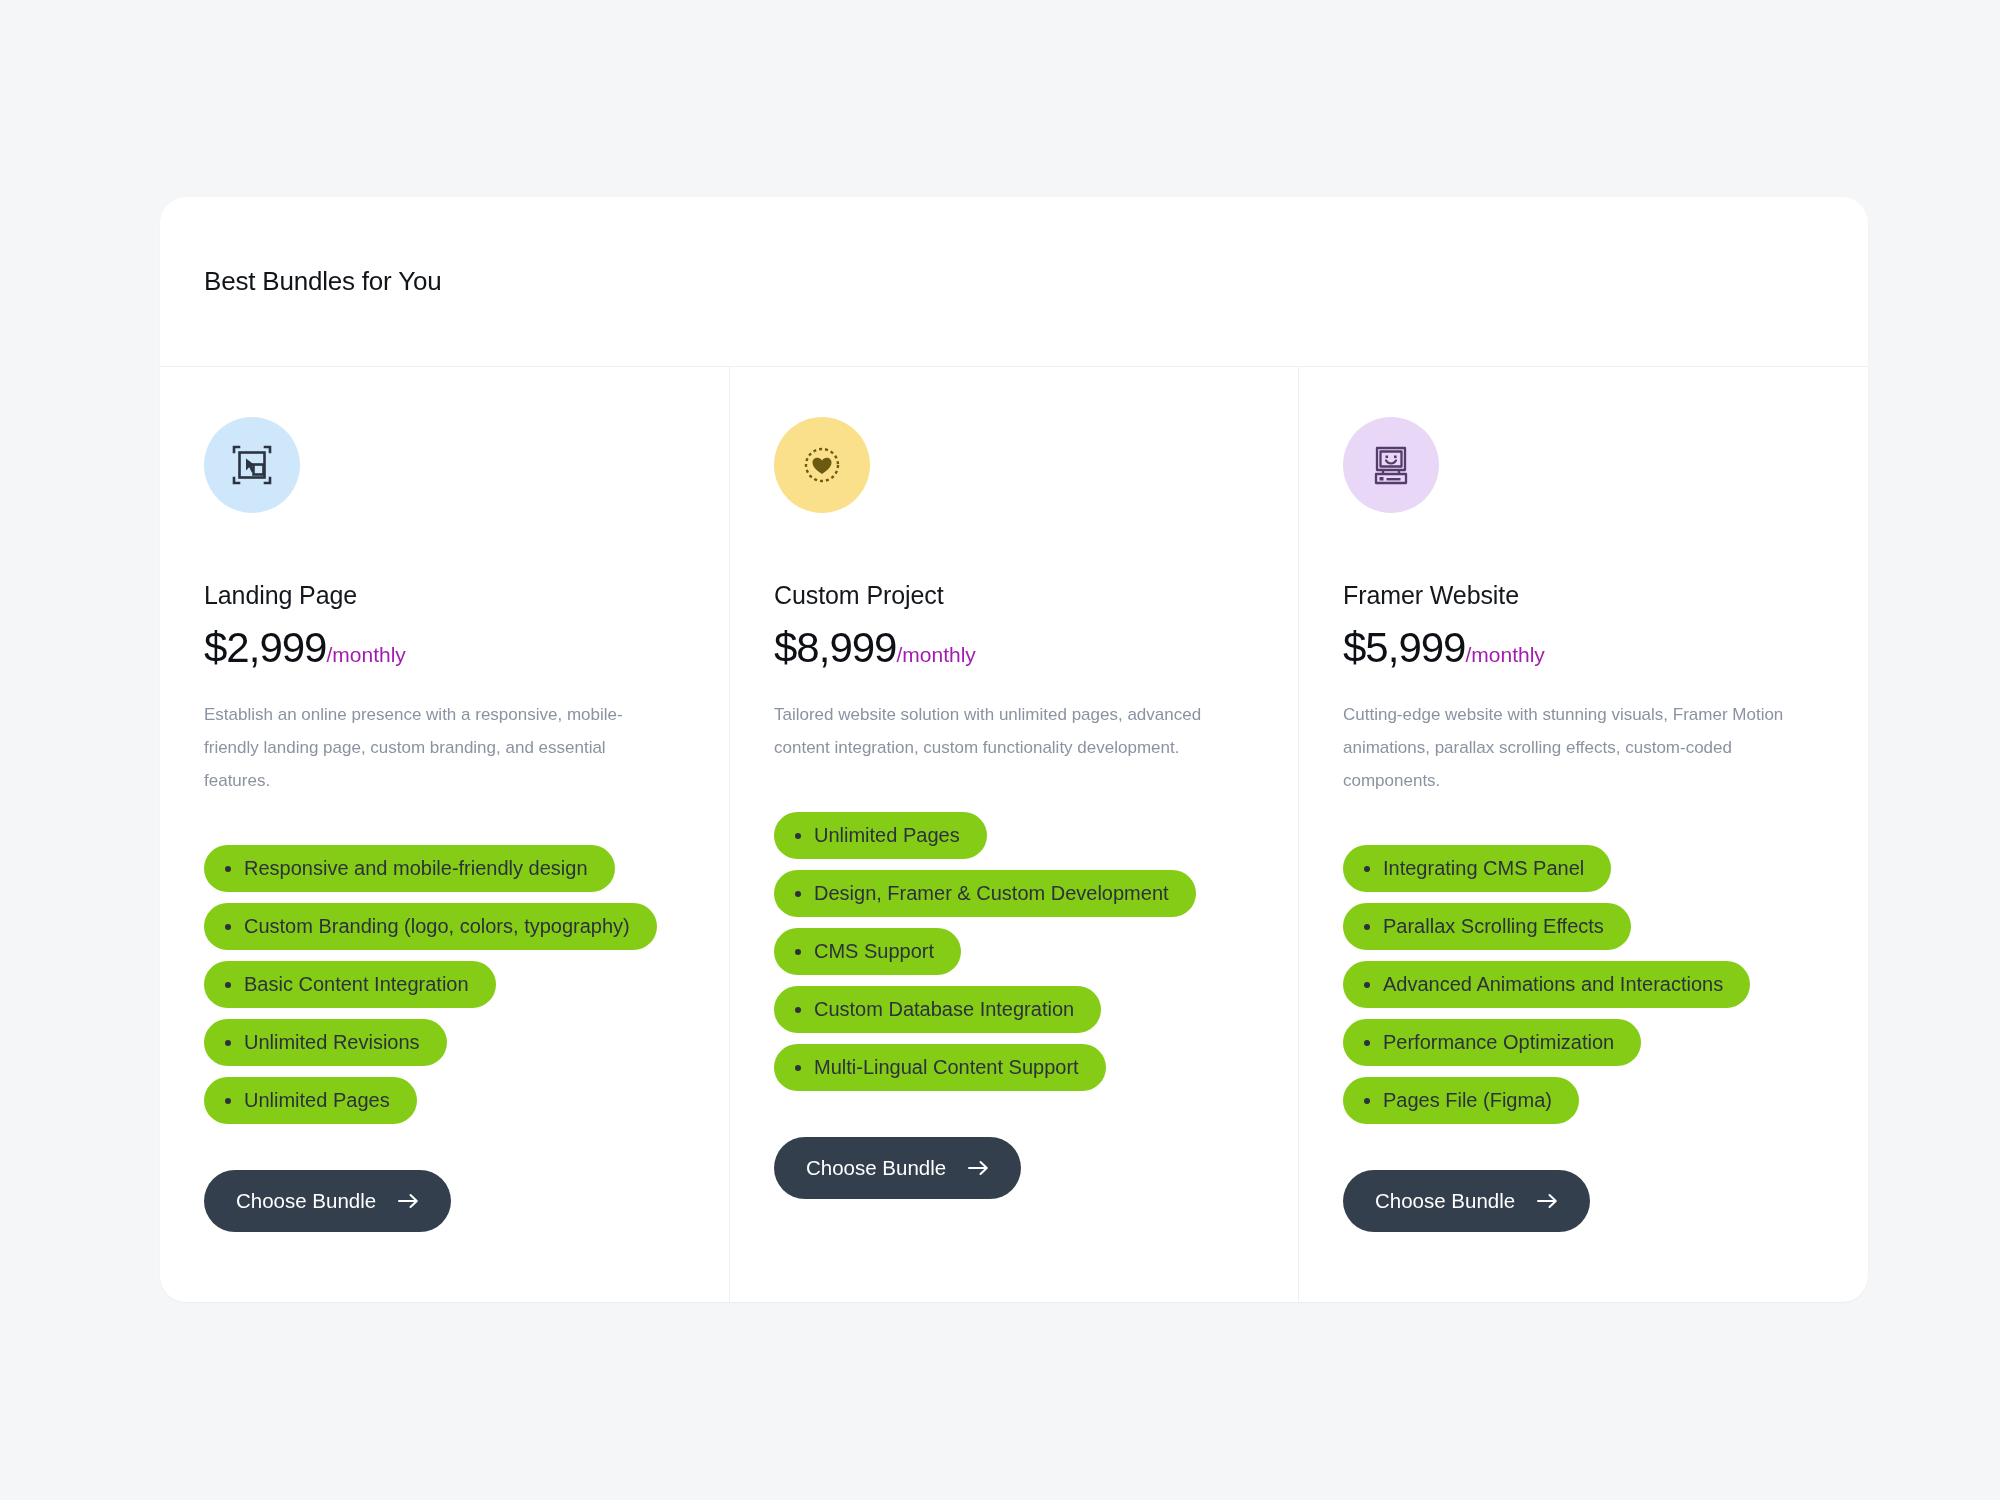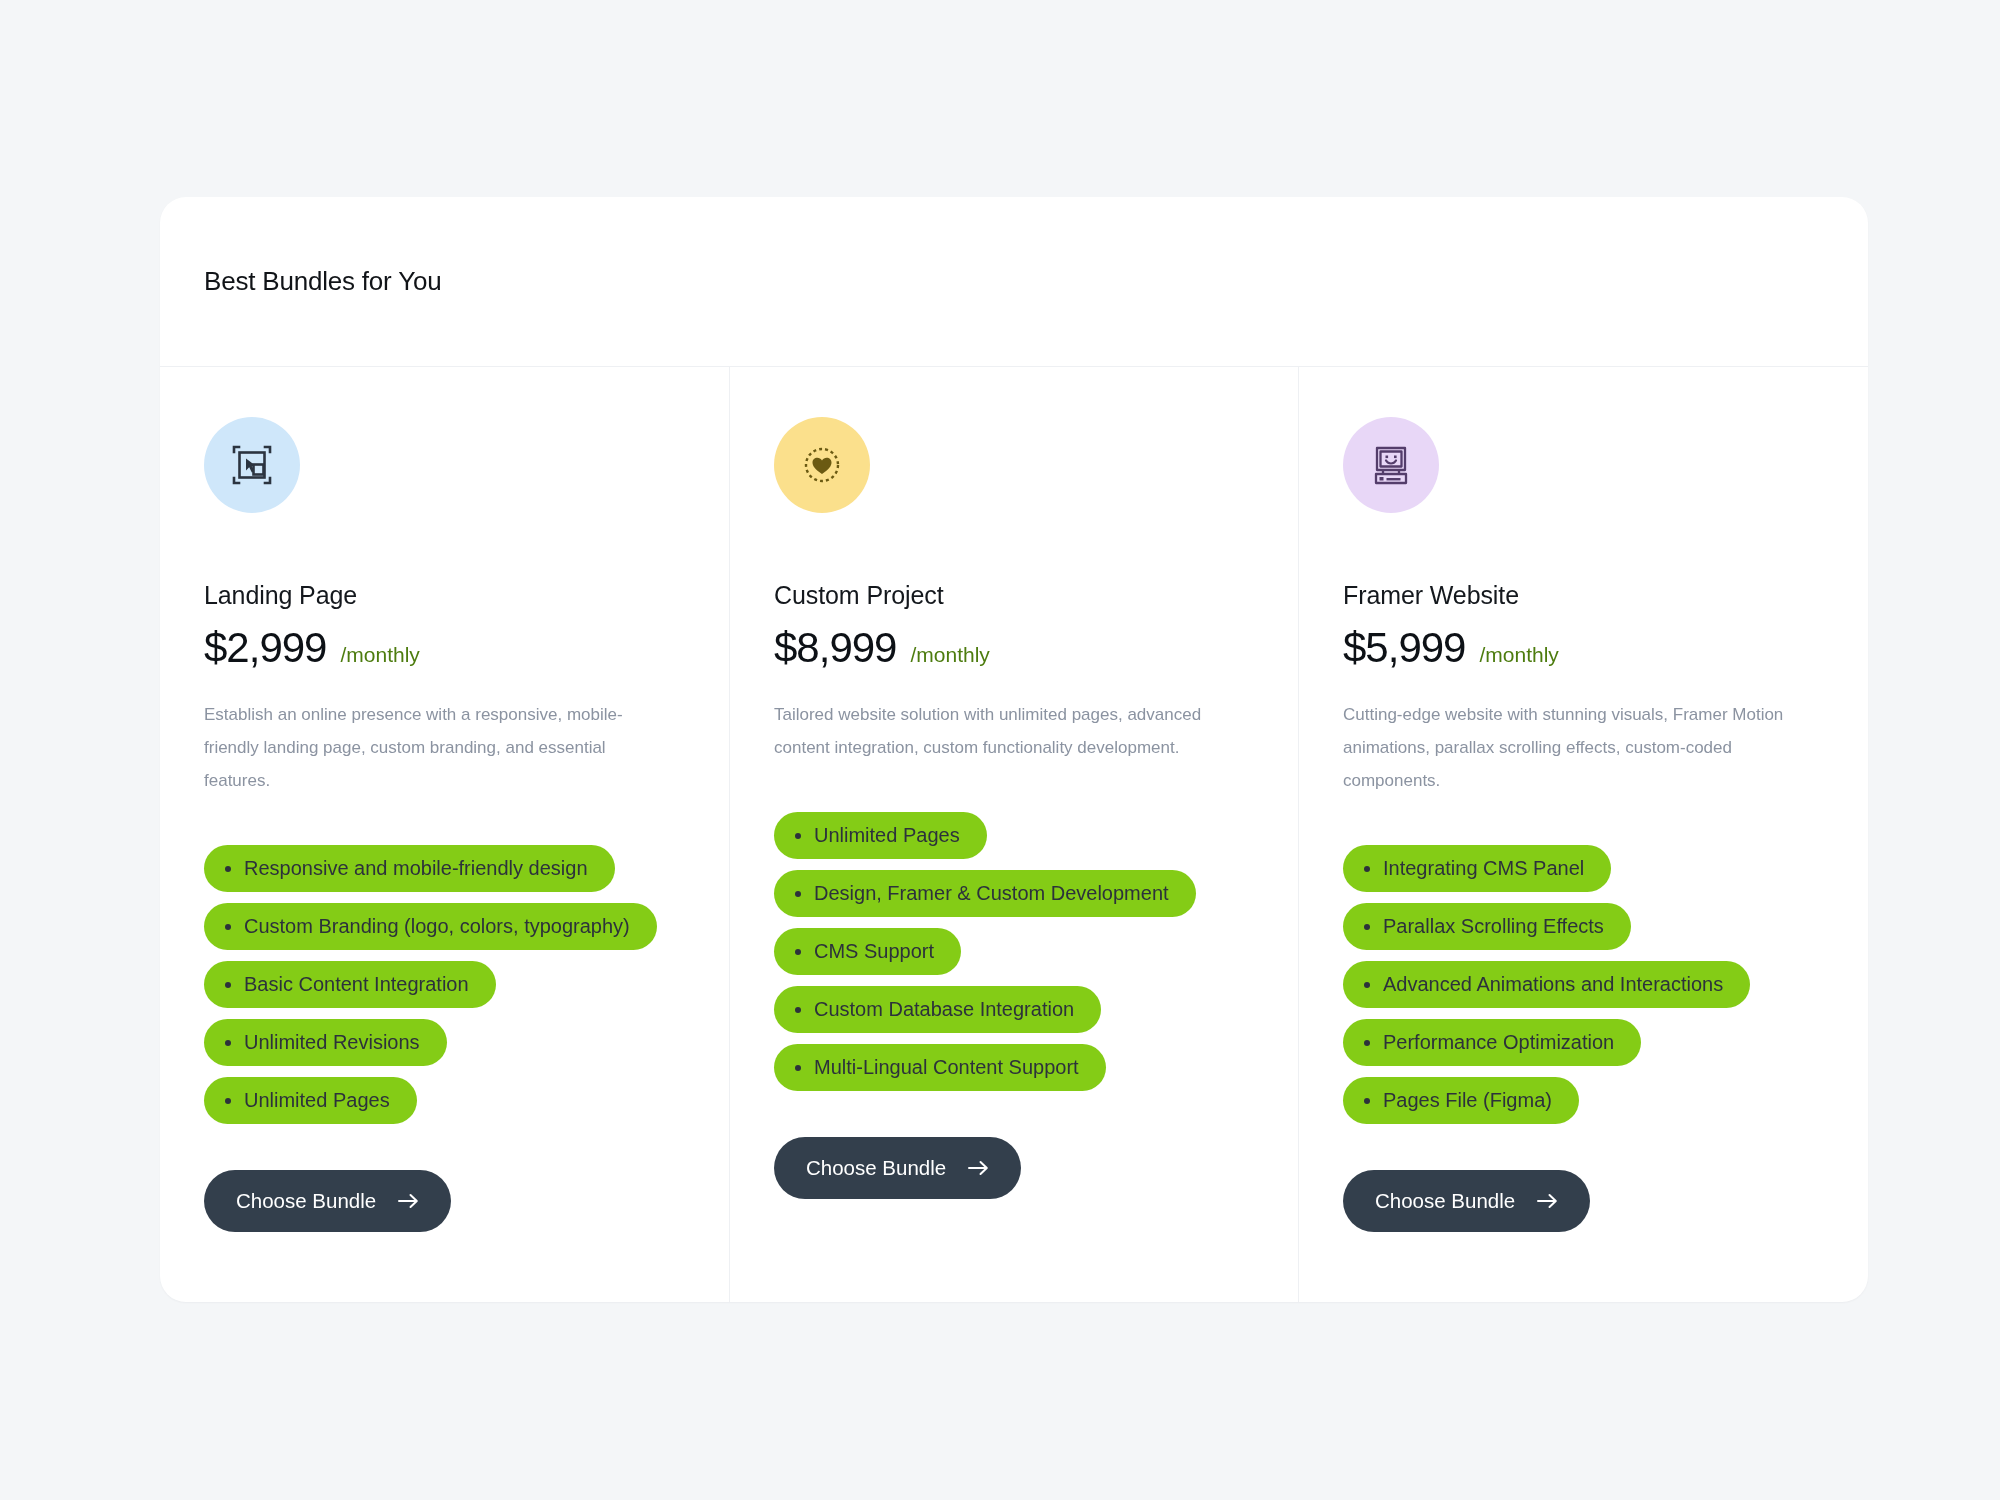--- a/index.html
+++ b/index.html
@@ -77,34 +77,34 @@
     font-size: 25px;
     color: #14181d;
     font-weight: 400;
     letter-spacing: -0.1px;
     margin-bottom: 14px;
   }
 
   .price-row {
     display: flex;
     align-items: baseline;
-    gap: 14px;
+    gap: 0;
     margin-bottom: 26px;
   }
 
   .price {
     font-size: 42px;
     color: #0d1116;
     font-weight: 400;
     letter-spacing: -1px;
   }
 
   .period {
     font-size: 21px;
-    color: #4d7c0f;
+    color: #a21caf;
     font-weight: 400;
   }
 
   .card-desc {
     font-size: 17px;
     line-height: 33px;
     color: #8b93a1;
     max-width: 460px;
     margin-bottom: 48px;
   }

